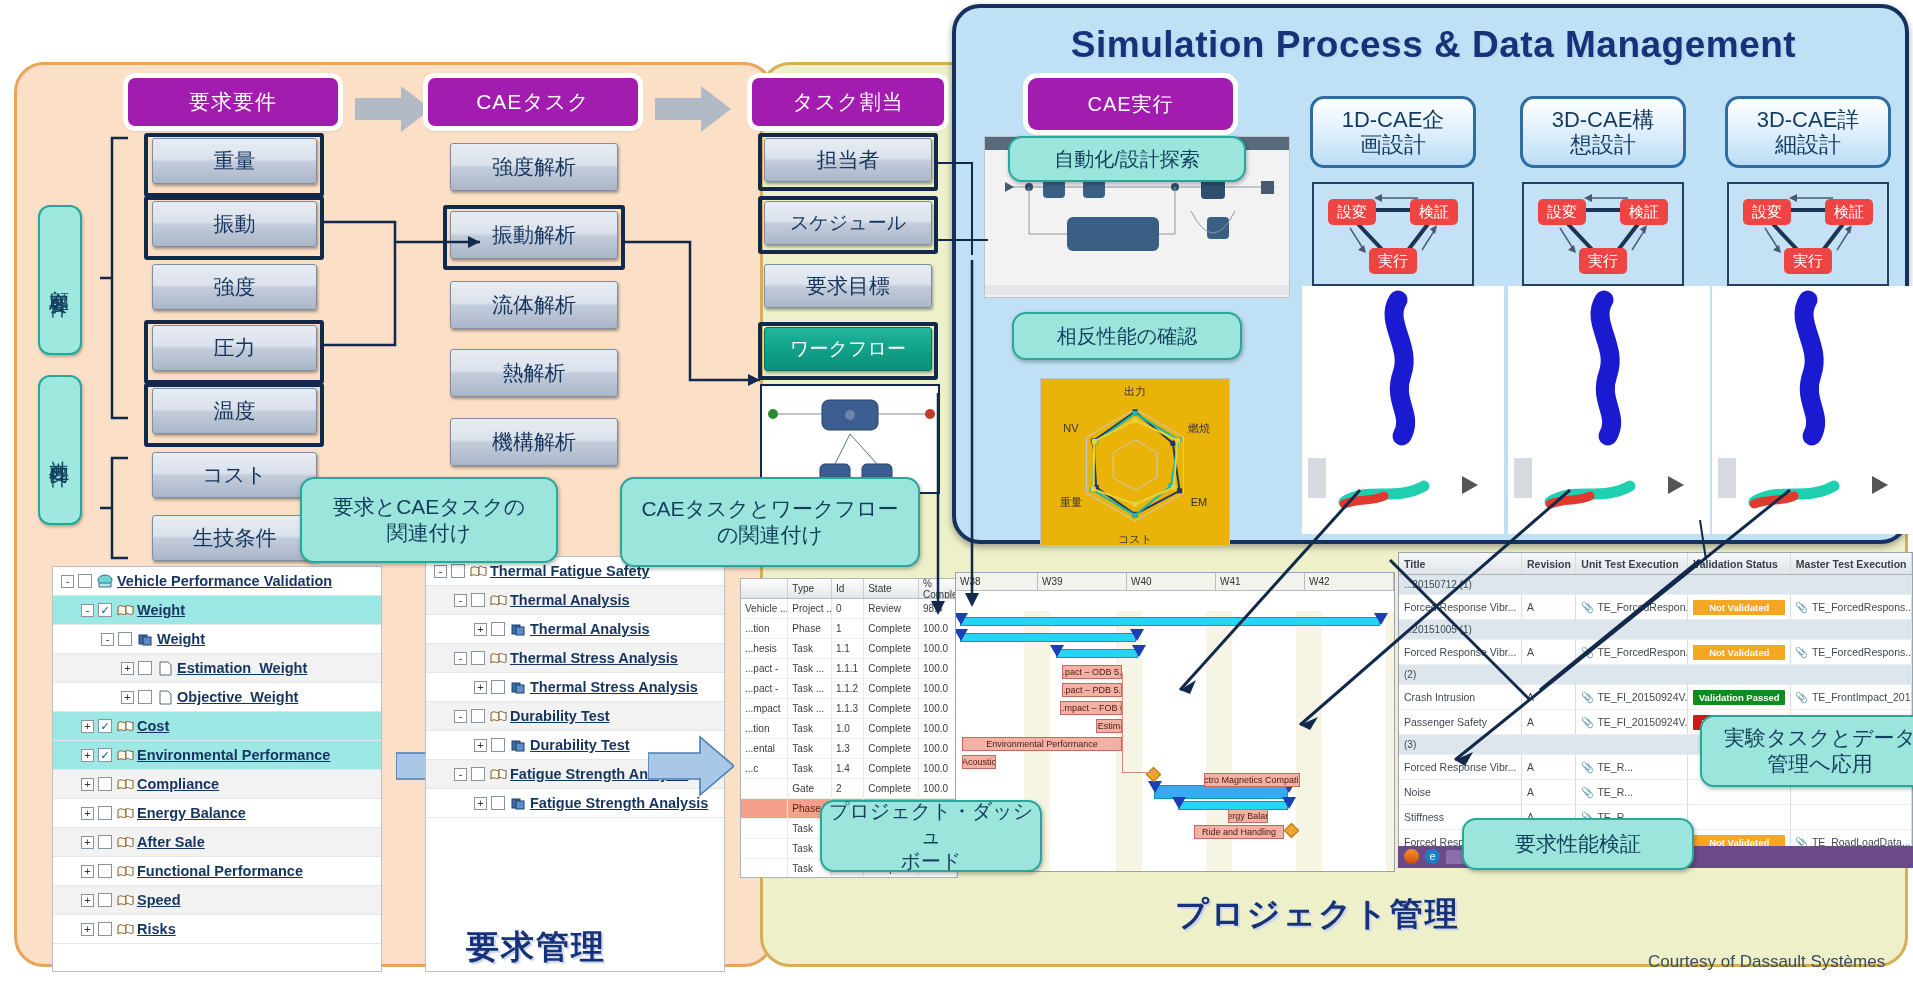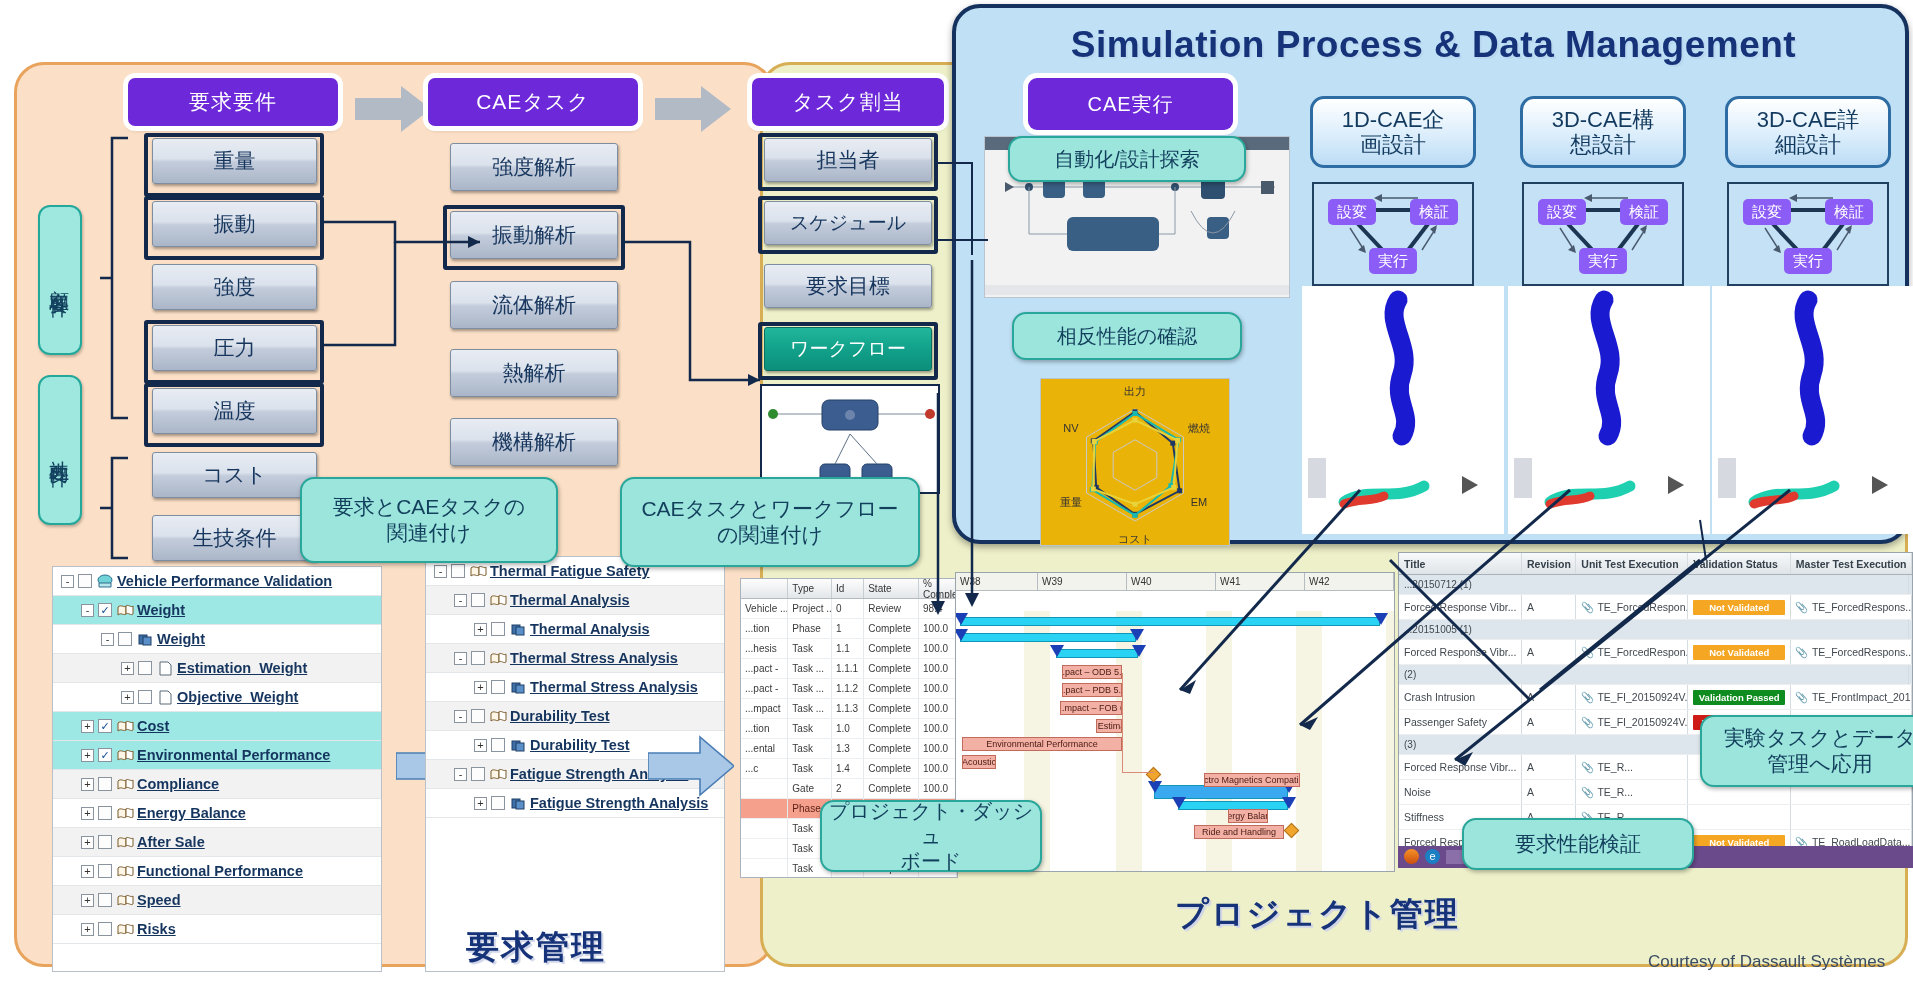--- a/index.html
+++ b/index.html
@@ -18,21 +18,21 @@
     background:#edf0c8; border:3px solid #d8ae55; border-radius:30px;
   }
   .panel-spdm {
     position:absolute; left:952px; top:4px; width:957px; height:540px;
     background:#bfe0f5; border:4px solid #15315e; border-radius:28px;
     box-shadow:0 3px 7px rgba(0,0,0,.35);
   }
 
   
   .colhead {
-    position:absolute; background:#6d28d9; color:#fff; border-radius:7px;
+    position:absolute; background:#a21caf; color:#fff; border-radius:7px;
     font-size:21px; display:flex; align-items:center; justify-content:center;
     box-shadow:0 0 0 5px #fff, 0 3px 5px rgba(0,0,0,.35); letter-spacing:1px;
   }
 
   
   .gbox {
     position:absolute; border:1px solid #7e8da0; border-radius:3px;
     background:linear-gradient(to bottom,#e8ecf3 0%,#dbe2ec 45%,#c3ccdb 52%,#aab6c8 100%);
     color:#17365d; font-size:21px; display:flex; align-items:center;
     justify-content:center; box-shadow:1px 2px 3px rgba(0,0,0,.35);
@@ -72,21 +72,21 @@
     text-shadow:2px 2px 0 #b9d7ef;
   }
   .cae-card {
     position:absolute; border:3px solid #2e6da4; border-radius:14px;
     background:linear-gradient(to bottom,#ffffff 0%,#d8ecfb 60%,#bcdcf5 100%);
     color:#12395e; font-size:22px; text-align:center; line-height:1.15;
     display:flex; align-items:center; justify-content:center; padding:2px;
   }
   .cyc-wrap { position:absolute; border:2px solid #20415f; background:#c4e1f6; }
   .cyc-box {
-    position:absolute; background:#8b5cf6; color:#fff; font-size:15px;
+    position:absolute; background:#ef4444; color:#fff; font-size:15px;
     border-radius:5px; display:flex; align-items:center; justify-content:center;
   }
   .img-area { position:absolute; background:#f2f2f2; border:1px solid #b9c4ce; }
 
   
   .tree {
     position:absolute; background:#ffffff; border:1px solid #b9c0c7;
     overflow:hidden; font-family:"Liberation Sans",sans-serif;
   }
   .trow {

